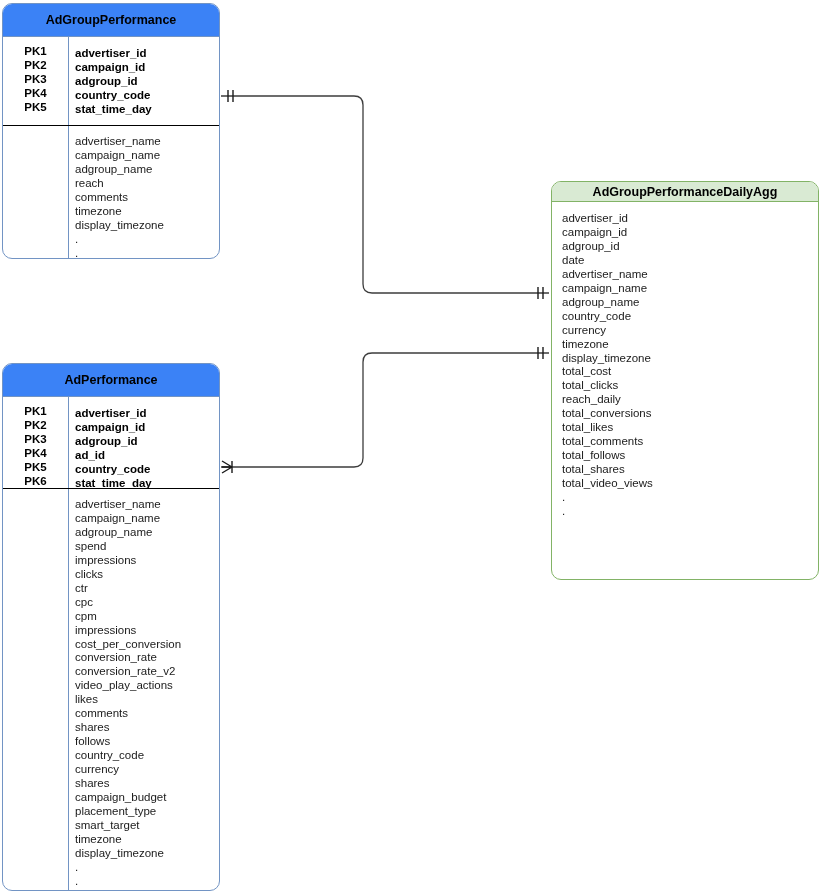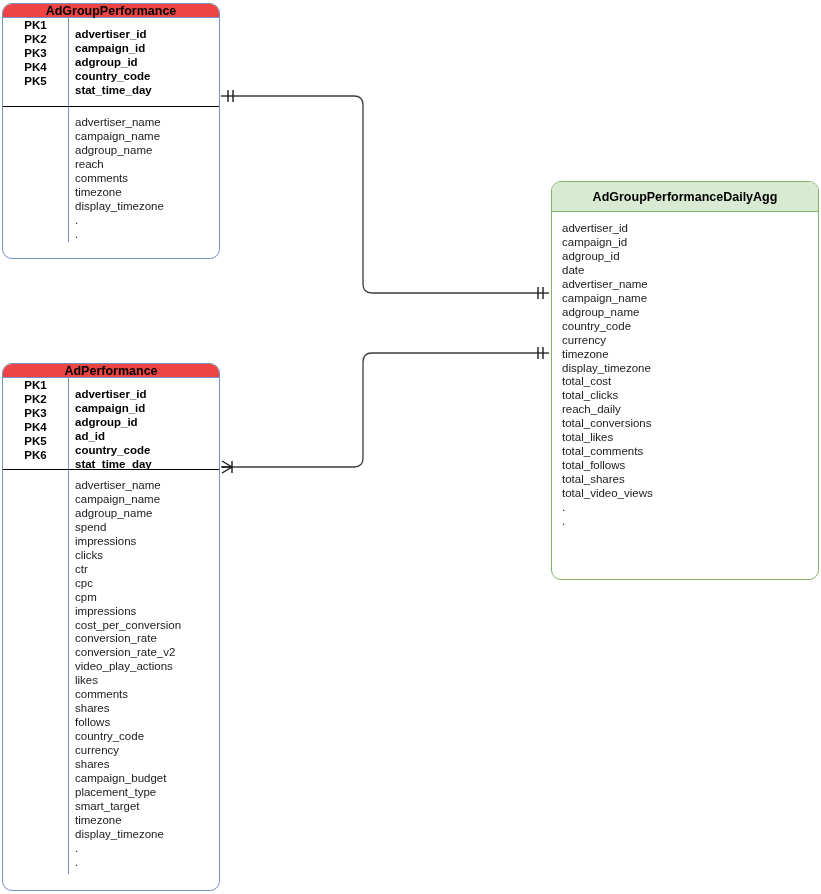--- a/index.html
+++ b/index.html
@@ -40,28 +40,28 @@
     text-align: center;
     font-weight: bold;
     font-size: 12.5px;
     color: #000000;
     box-sizing: border-box;
     display: flex;
     align-items: center;
     justify-content: center;
   }
   .entity.blue > .entity-header {
-    background: #ef4444;
+    background: #3b82f6;
     border-bottom: 1.4px solid #7294c4;
-    height: 14px;
+    height: 33px;
   }
   .entity.green > .entity-header {
     background: #d9ead3;
     border-bottom: 1.4px solid #82b366;
-    height: 30px;
+    height: 20px;
   }
 
   
   .body-split {
     position: relative;
     height: calc(100% - 30px);
   }
   .col-divider {
     position: absolute;
     top: 0;
@@ -74,21 +74,21 @@
     left: 0;
     right: 0;
     height: 0;
     border-top: 1.4px solid #000000;
   }
   .pk-list {
     position: absolute;
     left: 0;
     top: 0;
     width: 65px;
-    padding-top: 0;
+    padding-top: 7px;
   }
   .pk-list .cell {
     font-size: 11.5px;
     font-weight: bold;
     color: #000;
     line-height: 14px;
     text-align: center;
     white-space: nowrap;
   }
   .key-fields {

